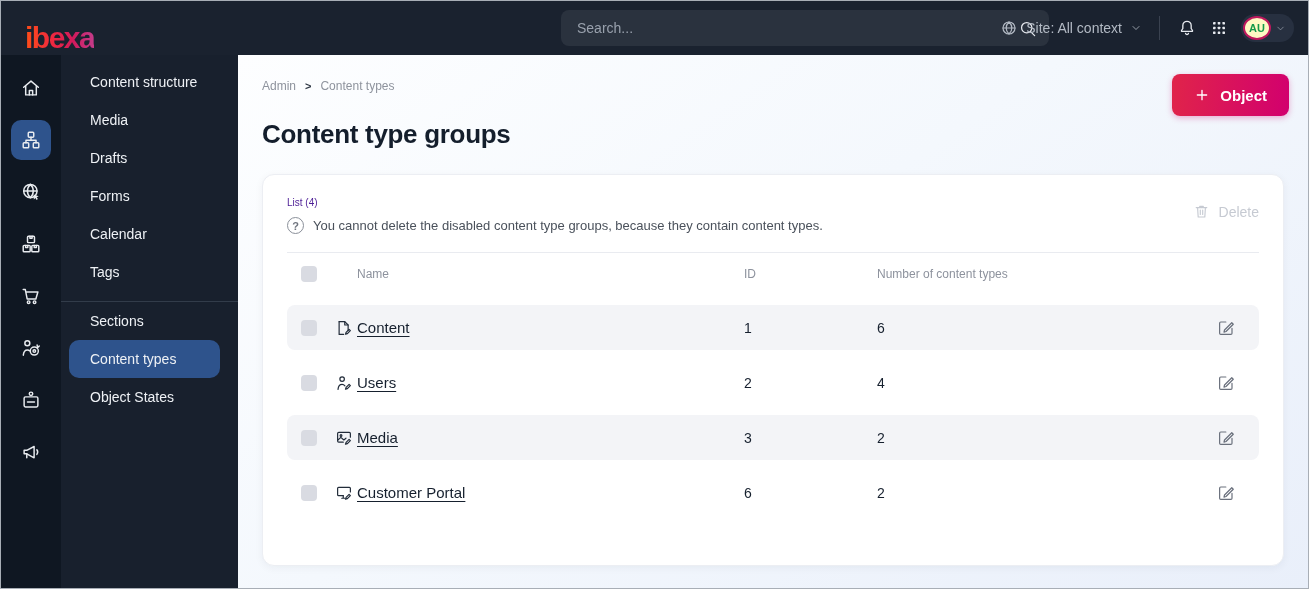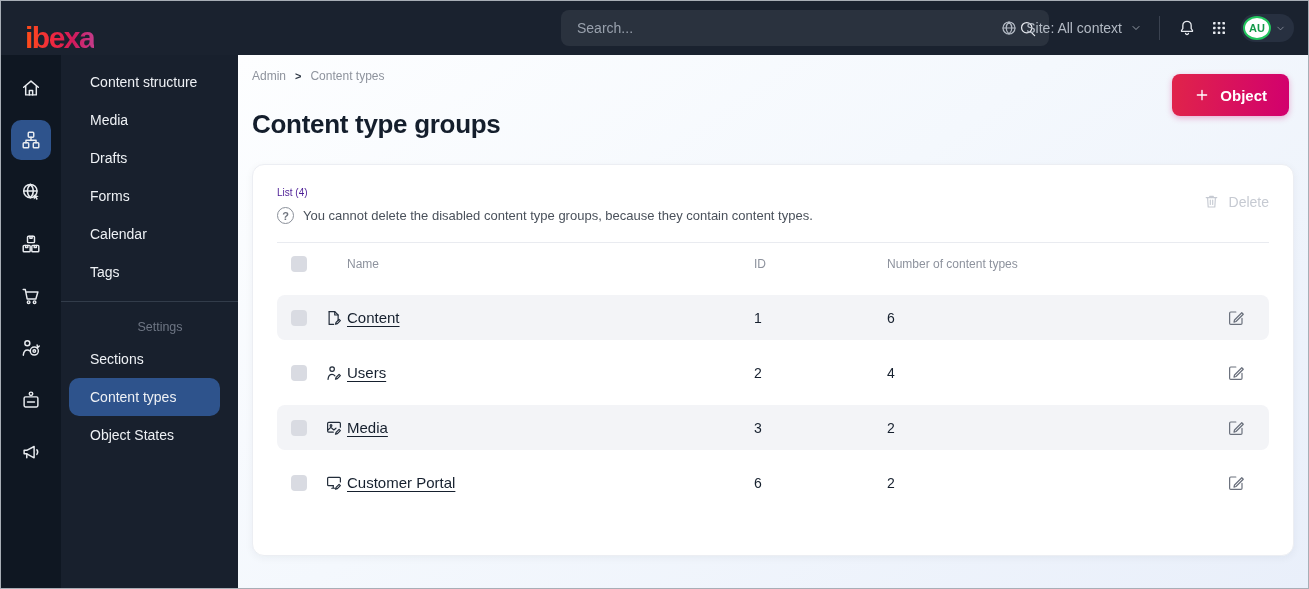--- a/index.html
+++ b/index.html
@@ -14,37 +14,37 @@
           -webkit-background-clip:text; background-clip:text; color:transparent; line-height:1; padding-bottom:4px;margin-top:23px; }
   .searchbox { position:absolute; left:560px; top:9px; width:488px; height:36px; background:#2a323e; border-radius:8px;
                display:flex; align-items:center; padding:0 12px 0 16px; }
   .searchbox input { flex:1; background:transparent; border:none; outline:none; color:#cfd4dc; font-size:14px; font-family:"Liberation Sans",sans-serif; }
   .searchbox input::placeholder { color:#99a1ad; }
   .tb-right { position:absolute; right:14px; top:0; height:54px; display:flex; align-items:center; gap:13px; color:#aeb5c0; }
   .site-ctx { display:flex; align-items:center; gap:8px; font-size:14px; color:#b3bac4; cursor:pointer; }
   .tb-divider { width:1px; height:24px; background:#3a4250; margin:0 4px; }
   .iconbtn { display:flex; align-items:center; justify-content:center; color:#e6e9ee; cursor:pointer; }
   .avatar-pill { display:flex; align-items:center; gap:4px; background:#273040; border-radius:16px; padding:2px 8px 2px 2px; cursor:pointer; }
-  .avatar { width:28px; height:24px; border-radius:50%; background:#ffffff; border:2px solid #22c55e; color:#149a4a;
+  .avatar { width:28px; height:24px; border-radius:50%; background:#fef9c3; border:2px solid #be185d; color:#149a4a;
             font-size:11px; font-weight:700; display:flex; align-items:center; justify-content:center; }
 
   
   .rail { position:absolute; left:0; top:54px; bottom:0; width:60px; background:#0f1722; display:flex; flex-direction:column; align-items:center; padding-top:7px; }
   .rail-item { width:44px; height:52px; display:flex; align-items:center; justify-content:center; color:#e8ebef; cursor:pointer; }
   .rail-item .tile { width:40px; height:40px; border-radius:10px; display:flex; align-items:center; justify-content:center; }
   .rail-item.active .tile { background:#2e538c; }
   .menu { position:absolute; left:60px; top:54px; bottom:0; width:177px; background:#18202d; padding-top:8px;text-align:center; }
   .menu-item { height:38px; display:flex; align-items:center; padding-left:21px; margin:0 12px 0 8px; color:#eef1f5; font-size:14px; border-radius:10px; cursor:pointer; }
   .menu-item.active { background:#2e538c; margin-left:8px; margin-right:18px; }
   .menu-divider { height:1px; background:#323c4a; margin:10px 0 0 0; }
   .menu-label { padding:18px 0 6px 21px; font-size:12.5px; color:#6e7684; }
 
   
   .content { position:absolute; left:237px; top:54px; right:0; bottom:0;
-             background:linear-gradient(145deg,#fdfeff 0%,#f4f8fd 45%,#e9effa 100%); padding:14px; overflow:hidden; }
+             background:linear-gradient(145deg,#fdfeff 0%,#f4f8fd 45%,#e9effa 100%); padding:24px; overflow:hidden; }
   .breadcrumb { display:flex; align-items:center; gap:9px; font-size:12px; color:#8e939d; }
   .breadcrumb .sep { color:#2e3744; font-weight:700; font-size:11px; }
   .crumb-link { color:#8e939d; text-decoration:none; cursor:pointer; }
   .create-btn { position:absolute; top:19px; right:19px; height:42px; padding:0 22px; border:none; border-radius:8px;
                 background:linear-gradient(95deg,#e0244a 0%,#d2006e 100%); color:#fff; font-size:15px; font-weight:600;
                 display:flex; align-items:center; gap:10px; cursor:pointer; font-family:"Liberation Sans",sans-serif;
                 box-shadow:0 2px 6px rgba(210,0,110,.3); }
   .page-title { margin-top:26px; font-size:26px; font-weight:800; color:#141e2c; letter-spacing:-.3px; }
 
   .card { margin-top:24px; height:392px; background:#fff; border-radius:12px; border:1px solid #eceef3;
@@ -215,21 +215,20 @@
   </nav>
 
   <nav class="menu">
     <div class="menu-item">Content structure</div>
     <div class="menu-item">Media</div>
     <div class="menu-item">Drafts</div>
     <div class="menu-item">Forms</div>
     <div class="menu-item">Calendar</div>
     <div class="menu-item">Tags</div>
     <div class="menu-divider"></div>
-    <div class="menu-label">Settings</div>
     <div class="menu-item">Sections</div>
     <div class="menu-item active">Content types</div>
     <div class="menu-item">Object States</div>
   </nav>
 
   <main class="content">
     <div class="breadcrumb">
       <a class="crumb-link">Admin</a>
       <span class="sep">&gt;</span>
       <span>Content types</span>

